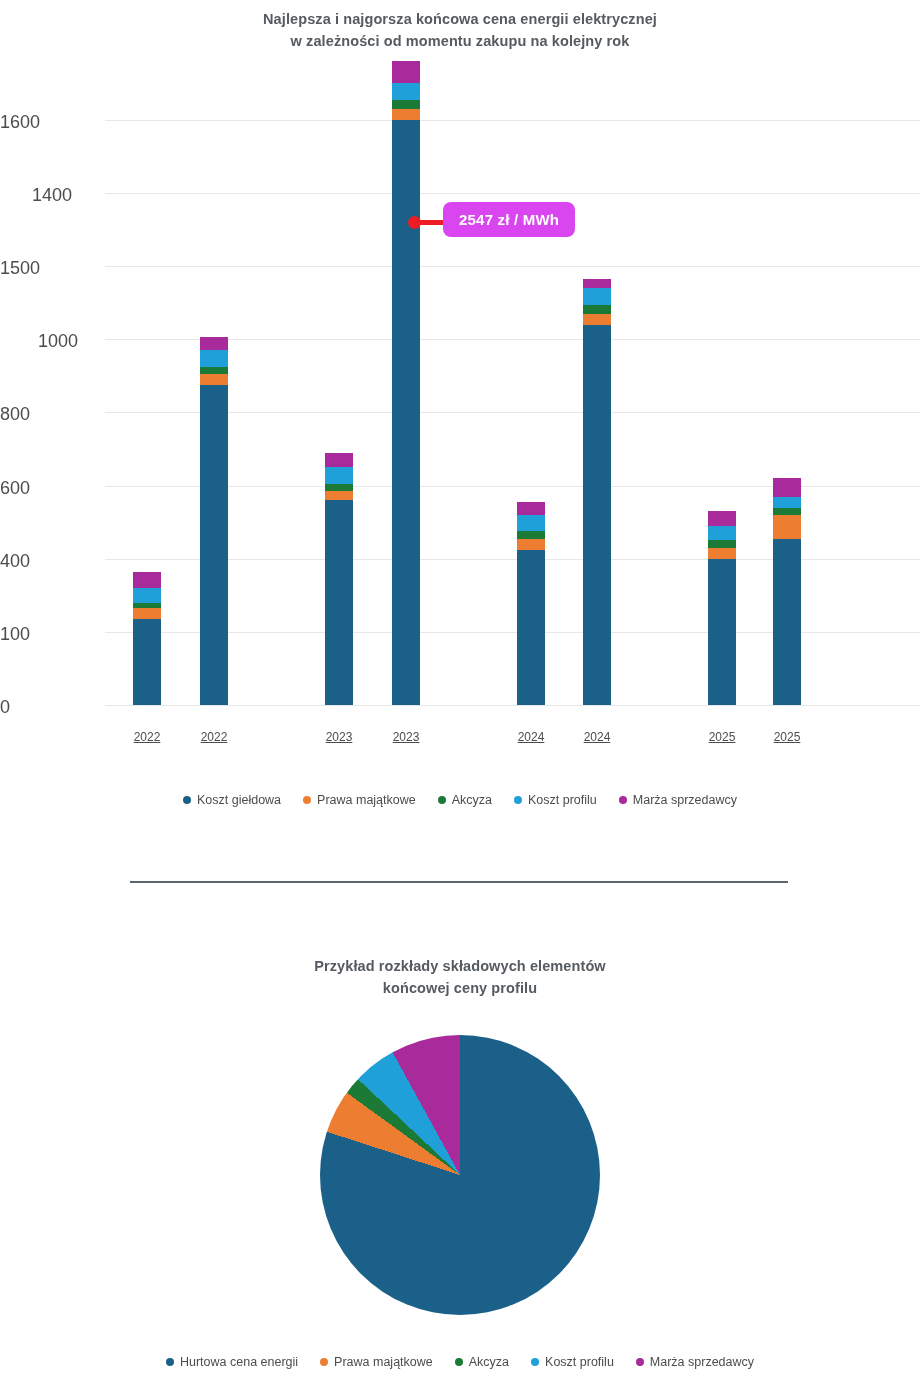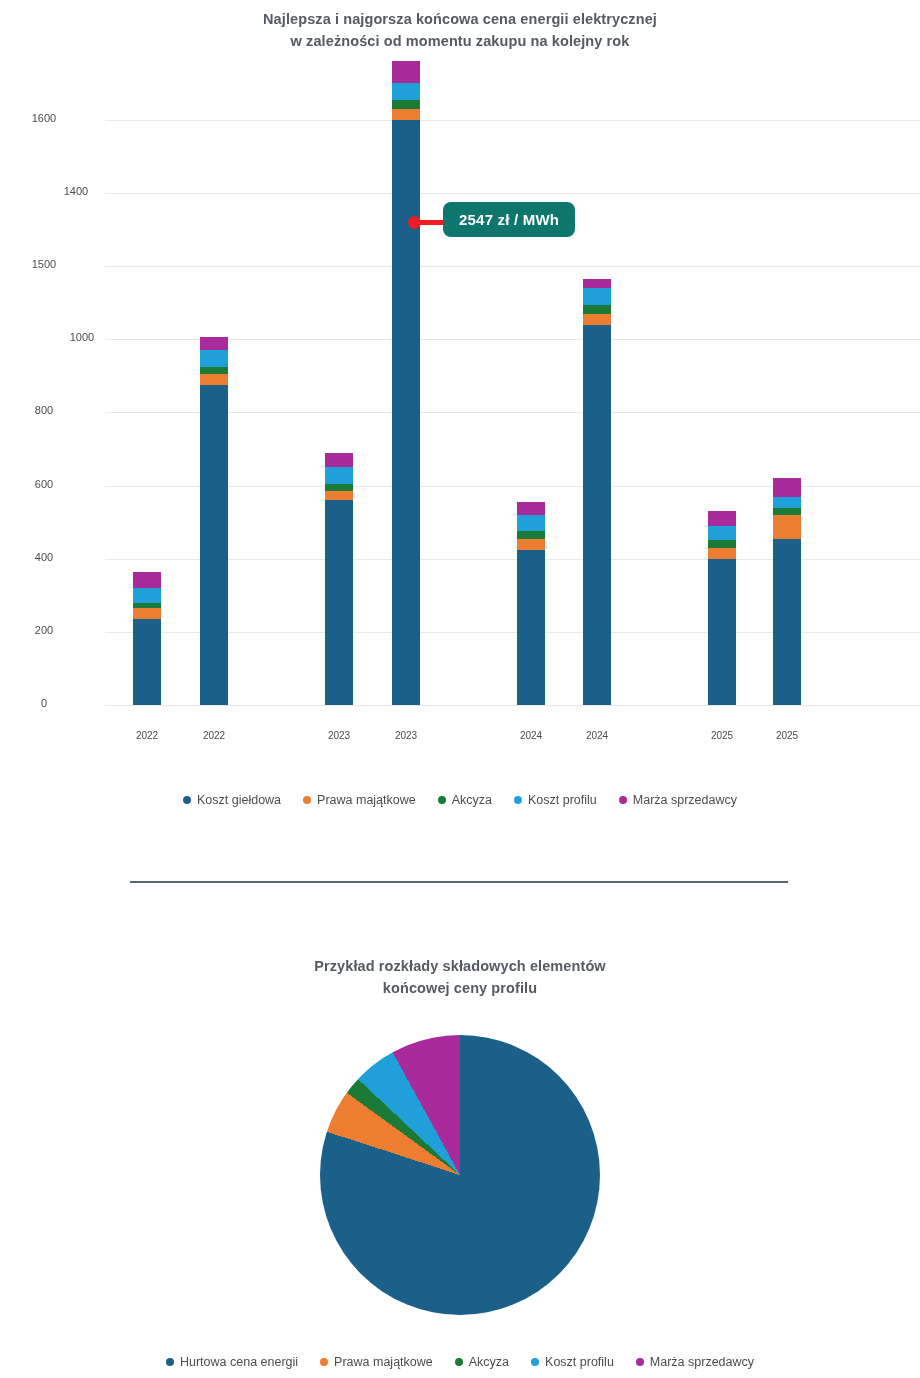--- a/index.html
+++ b/index.html
@@ -40,51 +40,51 @@
     width:920px;height:660px;
   }
   .gridline{
     position:absolute;
     left:105px;width:815px;
     height:1px;background:#e8e8e8;
   }
   .ytick{
     position:absolute;
     left:0;width:88px;
-    text-align:center;
-    font-size:11px;
+    text-align:left;
+    font-size:18px;
     color:#4c4c4c;
     transform:translateY(-8px);
   }
   .bar{
     position:absolute;
     width:28px;
     display:flex;
     flex-direction:column;
   }
   .seg{width:100%;}
   .xlabel{
     position:absolute;
     width:60px;text-align:center;
-    font-size:10px;color:#4c4c4c;
+    font-size:12px;color:#4c4c4c;text-decoration:underline;
   }
   #bar-legend{position:absolute;left:0;top:793px;width:920px;}
 
   
   #annotation{position:absolute;left:0;top:0;width:920px;height:660px;pointer-events:none;}
   .anno-dot{
     position:absolute;width:13px;height:13px;border-radius:50%;
     background:#ee1c25;
   }
   .anno-line{
     position:absolute;height:5px;background:#ee1c25;
   }
   .anno-box{
     position:absolute;
-    background:#0f766e;color:#ffffff;
+    background:#d946ef;color:#ffffff;
     font-size:15px;font-weight:bold;
     padding:9px 16px;
     border-radius:8px;
     white-space:nowrap;
     letter-spacing:.2px;
   }
 
   
   #divider{
     position:absolute;left:130px;top:881px;
@@ -115,21 +115,21 @@
         <div class="gridline" style="top: 498.714px;"></div>
         <div class="gridline" style="top: 425.571px;"></div>
         <div class="gridline" style="top: 352.429px;"></div>
         <div class="gridline" style="top: 279.286px;"></div>
         <div class="gridline" style="top: 206.143px;"></div>
         <div class="gridline" style="top: 133px;"></div>
         <div class="gridline" style="top: 59.8571px;"></div>
       </div>
     <div id="yaxis-layer">
         <div class="ytick" style="top: 645px;">0</div>
-        <div class="ytick" style="top: 571.857px;">200</div>
+        <div class="ytick" style="top: 571.857px;">100</div>
         <div class="ytick" style="top: 498.714px;">400</div>
         <div class="ytick" style="top: 425.571px;">600</div>
         <div class="ytick" style="top: 352.429px;">800</div>
         <div class="ytick" style="top: 279.286px; padding-left: 38px;">1000</div>
         <div class="ytick" style="top: 206.143px;">1500</div>
         <div class="ytick" style="top: 133px; padding-left: 32px;">1400</div>
         <div class="ytick" style="top: 59.8571px;">1600</div>
       </div>
     <div id="bars-layer">
         <div class="bar" style="left: 133px; top: 511.514px; height: 133.486px;">

